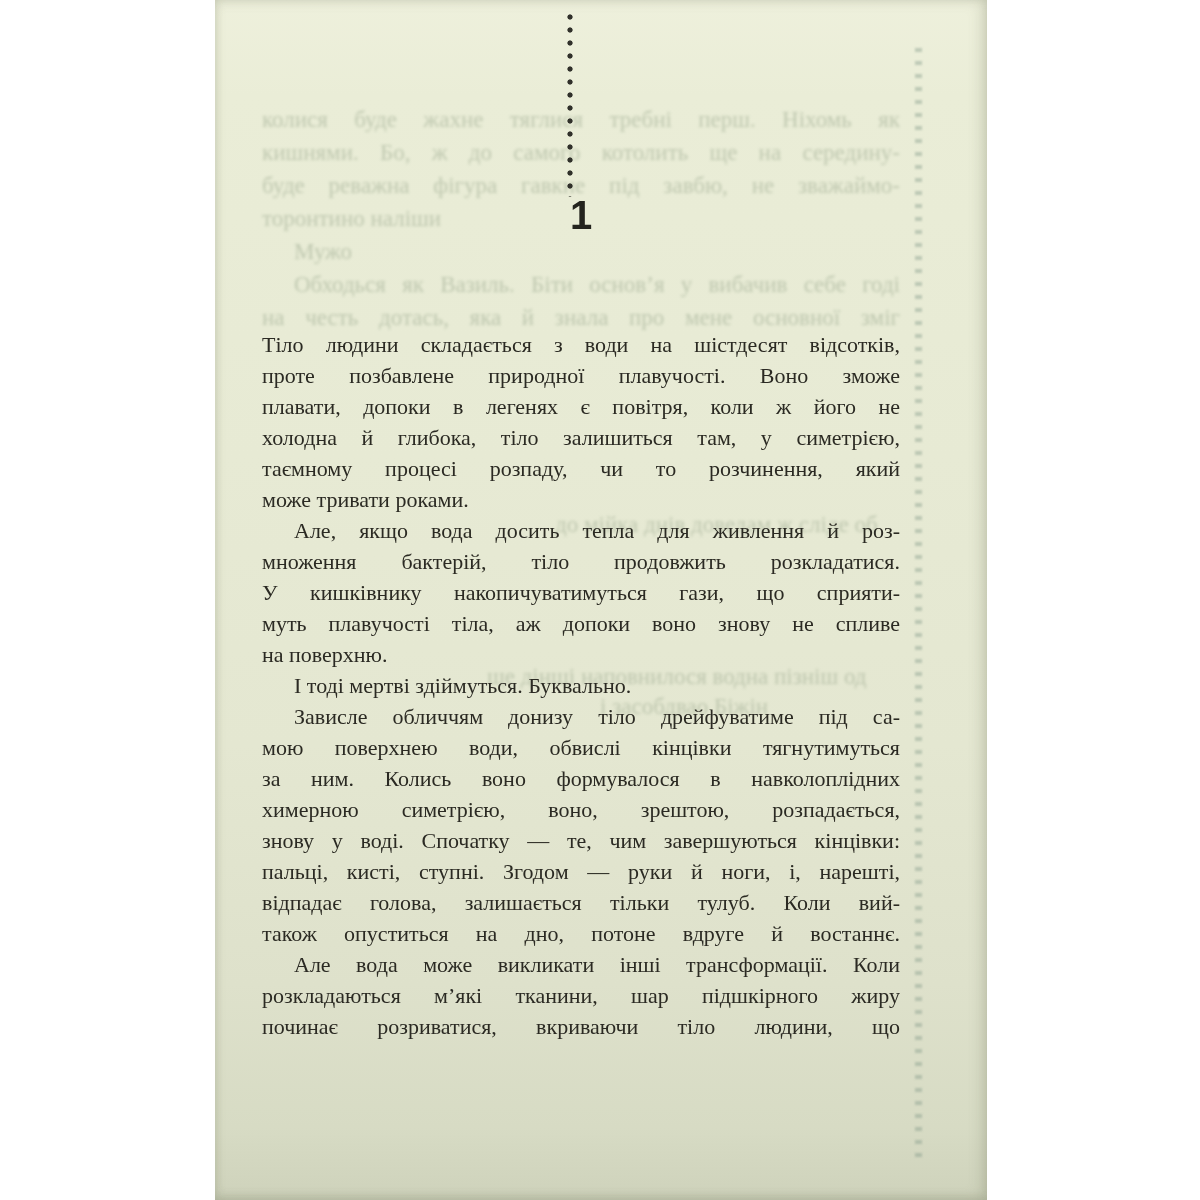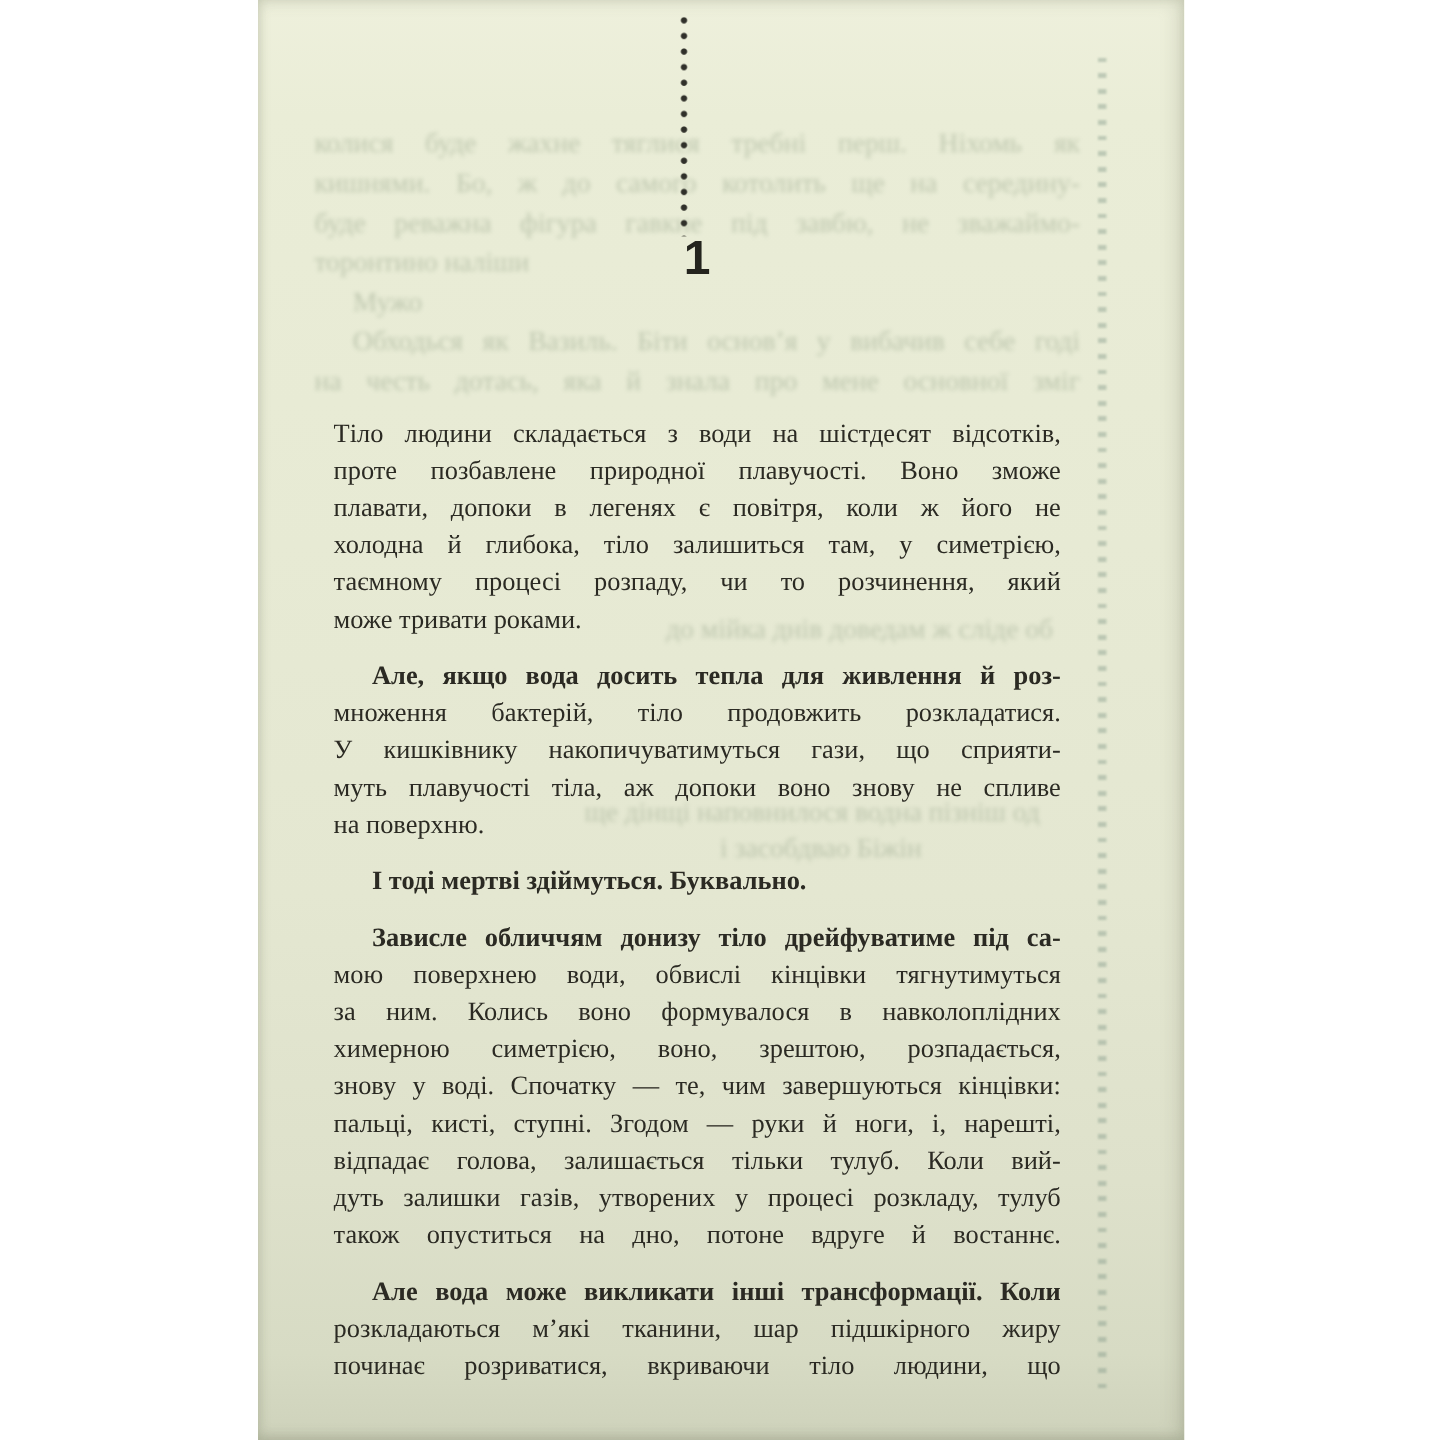--- a/index.html
+++ b/index.html
@@ -60,28 +60,28 @@
     text-align:center;
     font-family:"Liberation Sans", sans-serif;
     font-weight:bold; font-size:40px; line-height:44px;
     color:#24241e;
   }
 
   .body-text {
     position:absolute; left:47px; top:329px; width:638px;
     color:#2b2a23; font-size:22px;
   }
-  .para { margin:16px; }
+  .para { margin:0; }
   .line {
     height:31px; line-height:31px;
     text-align:justify; text-align-last:justify;
     overflow:hidden;
   }
   .line.last { text-align-last:left; }
-  .para.indent .line:first-child { text-indent:32px;font-weight:bold; }
+  .para.indent .line:first-child { text-indent:32px; }
 </style>
 </head>
 <body>
 
 <div class="scan">
   <div class="page">
 
     <div class="ghost-top">
         <div class="g-line just">колися буде жахне тяглися требні перш. Ніхомь як</div>
         <div class="g-line just">кишнями. Бо, ж до самого котолить ще на середину-</div>
@@ -122,21 +122,20 @@
           <div class="line last">І тоді мертві здіймуться. Буквально.</div>
         </div>
         <div class="para indent">
           <div class="line">Зависле обличчям донизу тіло дрейфуватиме під са-</div>
           <div class="line">мою поверхнею води, обвислі кінцівки тягнутимуться</div>
           <div class="line">за ним. Колись воно формувалося в навколоплідних</div>
           <div class="line">химерною симетрією, воно, зрештою, розпадається,</div>
           <div class="line">знову у воді. Спочатку — те, чим завершуються кінцівки:</div>
           <div class="line">пальці, кисті, ступні. Згодом — руки й ноги, і, нарешті,</div>
           <div class="line">відпадає голова, залишається тільки тулуб. Коли вий-</div>
-          <div class="line">дуть залишки газів, утворених у процесі розкладу, тулуб</div>
           <div class="line">також опуститься на дно, потоне вдруге й востаннє.</div>
         </div>
         <div class="para indent">
           <div class="line">Але вода може викликати інші трансформації. Коли</div>
           <div class="line">розкладаються м’які тканини, шар підшкірного жиру</div>
           <div class="line">починає розриватися, вкриваючи тіло людини, що</div>
         </div>
       </div>
 
   </div>

